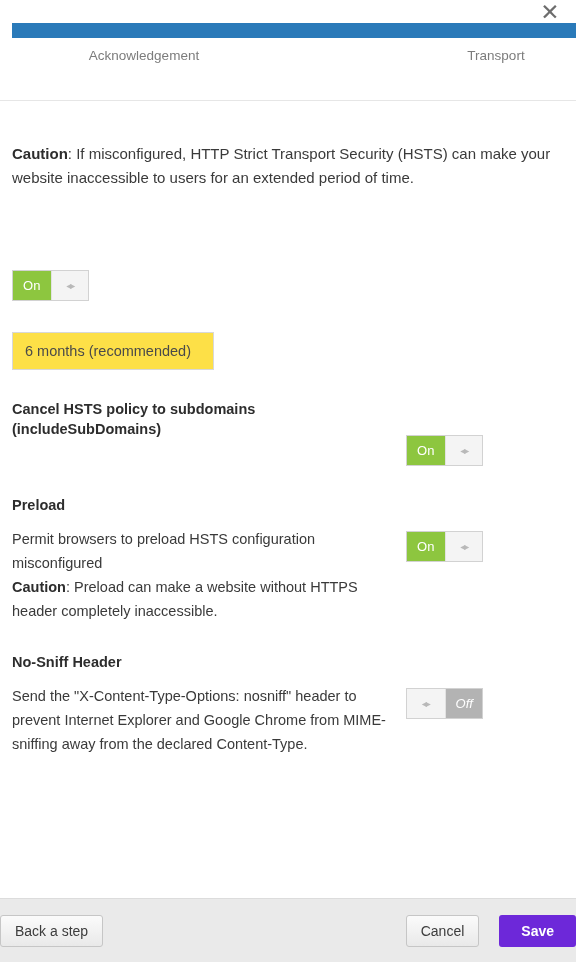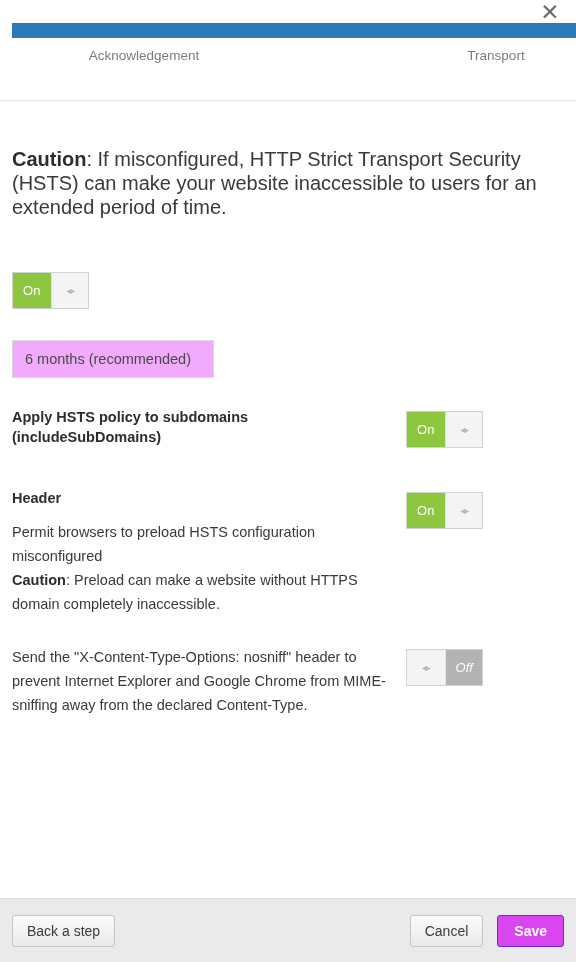--- a/index.html
+++ b/index.html
@@ -86,21 +86,21 @@
   
   .modal-body {
     flex: 1 1 auto;
     position: relative;
     overflow: hidden;
     background: #ffffff;
     padding: 0 12px;
     box-sizing: border-box;
   }
   .intro {
-    font-size: 20px;
+    font-size: 15px;
     line-height: 24px;
     color: #3a3a3a;
     padding-top: 26px;
     padding-right: 6px;
   }
   .intro b { font-weight: bold; color: #2d2d2d; }
 
   .setting {
     display: flex;
     align-items: flex-start;
@@ -127,27 +127,28 @@
     line-height: 24px;
     color: #3a3a3a;
     margin: 0;
   }
   .s-desc b { font-weight: bold; color: #2d2d2d; }
 
   
   .toggle {
     display: inline-flex;
     width: 77px;
-    height: 37px;
+    height: 31px;
     border: 1px solid #d2d2d2;
     box-sizing: border-box;
     background: #e5e5e5;
     cursor: pointer;
     user-select: none;
     overflow: hidden;
+    margin-top: 32px;
   }
   .toggle .seg {
     flex: 0 0 50%;
     display: flex;
     align-items: center;
     justify-content: center;
     font-size: 13px;
     line-height: 1;
   }
   .toggle .on-label {
@@ -170,21 +171,21 @@
 
   
   .select-wrap {
     position: relative;
   }
   .select-box {
     width: 202px;
     height: 38px;
     box-sizing: border-box;
     border: 1px solid #d8d8d8;
-    background: #f0abfc;
+    background: #fde047;
     color: #4a4a4a;
     font-size: 14.5px;
     font-family: "Liberation Sans", sans-serif;
     display: flex;
     align-items: center;
     padding: 0 12px;
     white-space: nowrap;
     cursor: pointer;
   }
   .setting.maxage .ctrl { padding-top: 2px; }
@@ -192,50 +193,50 @@
 
   
   .modal-footer {
     flex: 0 0 auto;
     height: 64px;
     box-sizing: border-box;
     background: #eaeaea;
     border-top: 1px solid #dcdcdc;
     display: flex;
     align-items: center;
-    padding: 0 12px;
+    padding: 0 0;
   }
   .btn {
     font-family: "Liberation Sans", sans-serif;
     font-size: 14px;
     line-height: 1;
     border-radius: 3px;
     cursor: pointer;
     box-sizing: border-box;
     display: inline-flex;
     align-items: center;
     justify-content: center;
   }
   .btn-default {
     background: linear-gradient(#fbfbfb, #e9e9e9);
     border: 1px solid #c6c6c6;
     color: #3c3c3c;
     height: 32px;
     padding: 0 14px;
   }
   .btn-save {
-    background: #d946ef;
-    border: 1px solid #6d28d9;
+    background: #6d28d9;
+    border: 6px solid #6d28d9;
     color: #ffffff;
     font-weight: bold;
     height: 32px;
     padding: 0 16px;
   }
   .spacer { flex: 1 1 auto; }
-  .footer-right { display: flex; gap: 14px; }
+  .footer-right { display: flex; gap: 20px; }
 </style>
 </head>
 <body>
 
 <div class="modal">
 
   <div class="modal-header">
 
     <button class="close-btn">✕</button>
 
@@ -269,45 +270,46 @@
     <div class="setting maxage">
       <div class="ctrl select-wrap">
         <div class="select-box">
           <span>6 months (recommended)</span>
         </div>
       </div>
     </div>
 
     <div class="setting">
       <div class="texts">
-        <div class="s-title">Apply HSTS policy to subdomains (includeSubDomains)</div>
+        <div class="s-title">Cancel HSTS policy to subdomains (includeSubDomains)</div>
       </div>
       <div class="ctrl">
         <div class="toggle is-on">
           <span class="seg on-label">On</span>
           <span class="seg handle">◂▸</span>
         </div>
       </div>
     </div>
 
     <div class="setting">
       <div class="texts">
-        <div class="s-title">Header</div>
-        <p class="s-desc"><span>Permit browsers to preload HSTS configuration misconfigured</span><br><b>Caution</b><span>: Preload can make a website without HTTPS domain completely inaccessible.</span></p>
+        <div class="s-title">Preload</div>
+        <p class="s-desc"><span>Permit browsers to preload HSTS configuration misconfigured</span><br><b>Caution</b><span>: Preload can make a website without HTTPS header completely inaccessible.</span></p>
       </div>
       <div class="ctrl">
         <div class="toggle is-on">
           <span class="seg on-label">On</span>
           <span class="seg handle">◂▸</span>
         </div>
       </div>
     </div>
 
     <div class="setting">
       <div class="texts">
+        <div class="s-title">No-Sniff Header</div>
         <p class="s-desc">Send the "X-Content-Type-Options: nosniff" header to prevent Internet Explorer and Google Chrome from MIME-sniffing away from the declared Content-Type.</p>
       </div>
       <div class="ctrl">
         <div class="toggle is-off">
           <span class="seg handle">◂▸</span>
           <span class="seg off-label">Off</span>
         </div>
       </div>
     </div>
 

